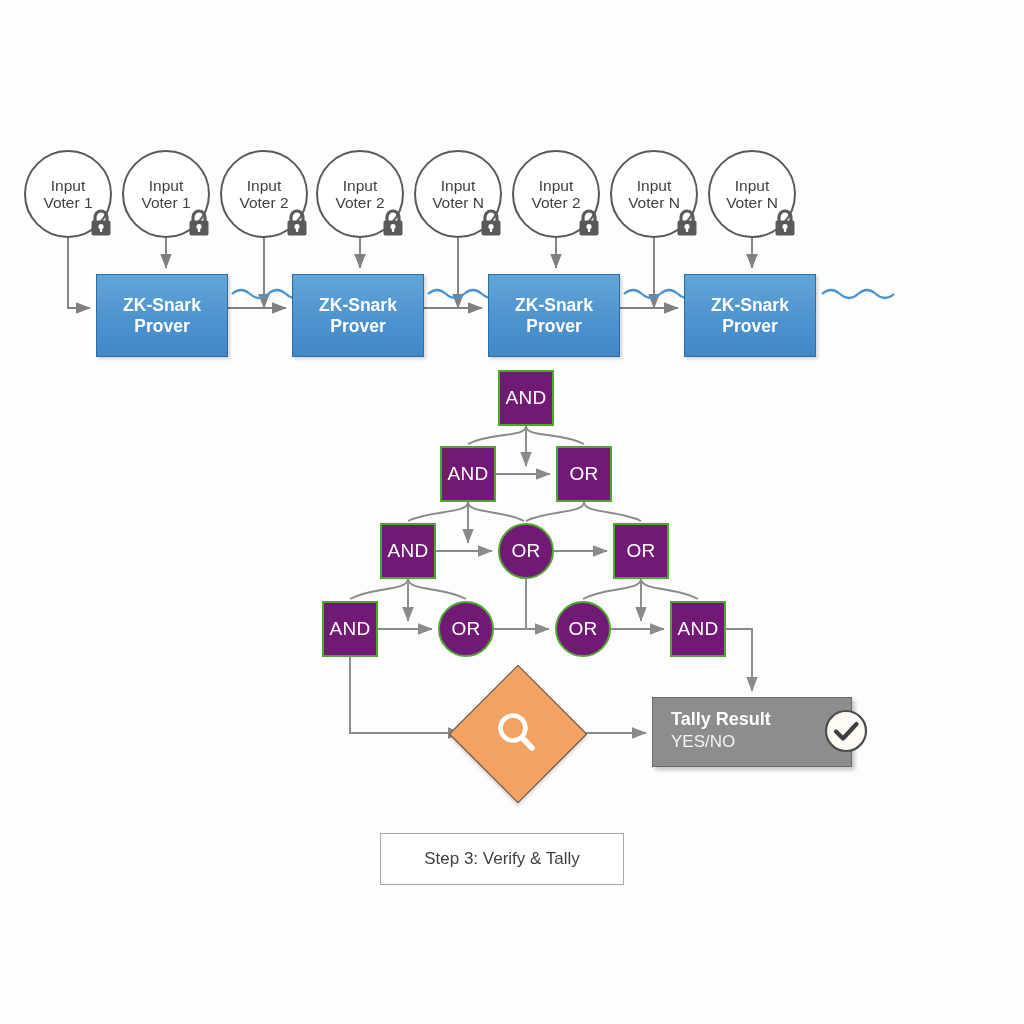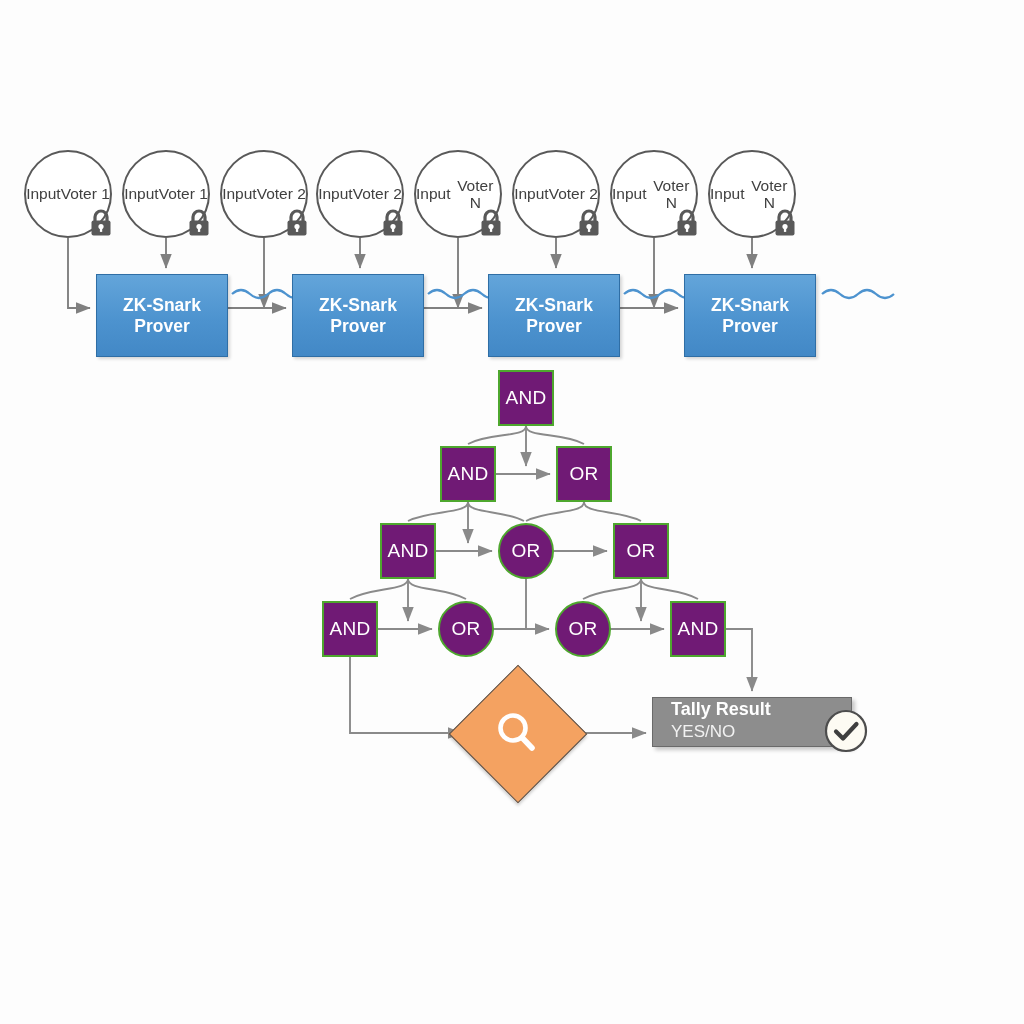--- a/index.html
+++ b/index.html
@@ -38,20 +38,21 @@
   
   .voter-circle {
     width: 88px;
     height: 88px;
     border: 2.4px solid #595959;
     border-radius: 50%;
     background: #ffffff;
     color: #404040;
     font-size: 15.5px;
     line-height: 1.12;
+    flex-direction: column;
     z-index: 4;
   }
   .voter-circle .vline { display: block; }
   .lock-badge {
     position: absolute;
     width: 26px;
     height: 30px;
     right: -4px;
     bottom: -2px;
     z-index: 6;
@@ -101,21 +102,21 @@
   .magnifier {
     position: absolute;
     z-index: 6;
     pointer-events: none;
   }
 
   
   .tally-box {
     position: absolute;
     width: 200px;
-    height: 50px;
+    height: 70px;
     background: #8d8d8d;
     border: 1.5px solid #6a6a6a;
     box-shadow: 3px 3px 4px rgba(0,0,0,0.22);
     z-index: 4;
     padding: 9px 0 12px 18px;
     box-sizing: border-box;
     display: flex;
     flex-direction: column;
     align-items: flex-start;
     justify-content: center;
@@ -391,14 +392,17 @@
 
   <div class="tally-box" style="left:652px; top:697px;">
     <div class="tally-title">Tally Result</div>
     <div class="tally-sub">YES/NO</div>
   </div>
   <svg class="check-badge" style="left:823px; top:708px; width:46px; height:46px;" viewBox="0 0 46 46">
     <circle cx="23" cy="23" r="20" fill="#fdfbf3" stroke="#4d4d4d" stroke-width="2.2"></circle>
     <path d="M13,23.5 L20,30.5 L33.5,16" stroke="#3f3f3f" stroke-width="4.2" fill="none" stroke-linecap="round" stroke-linejoin="round"></path>
   </svg>
 
+  <div class="caption-box" style="left:380px; top:833px;">
+    <span>Step 3: Verify &amp; Tally</span>
+  </div>
 
 </div>
 
 </body></html>

